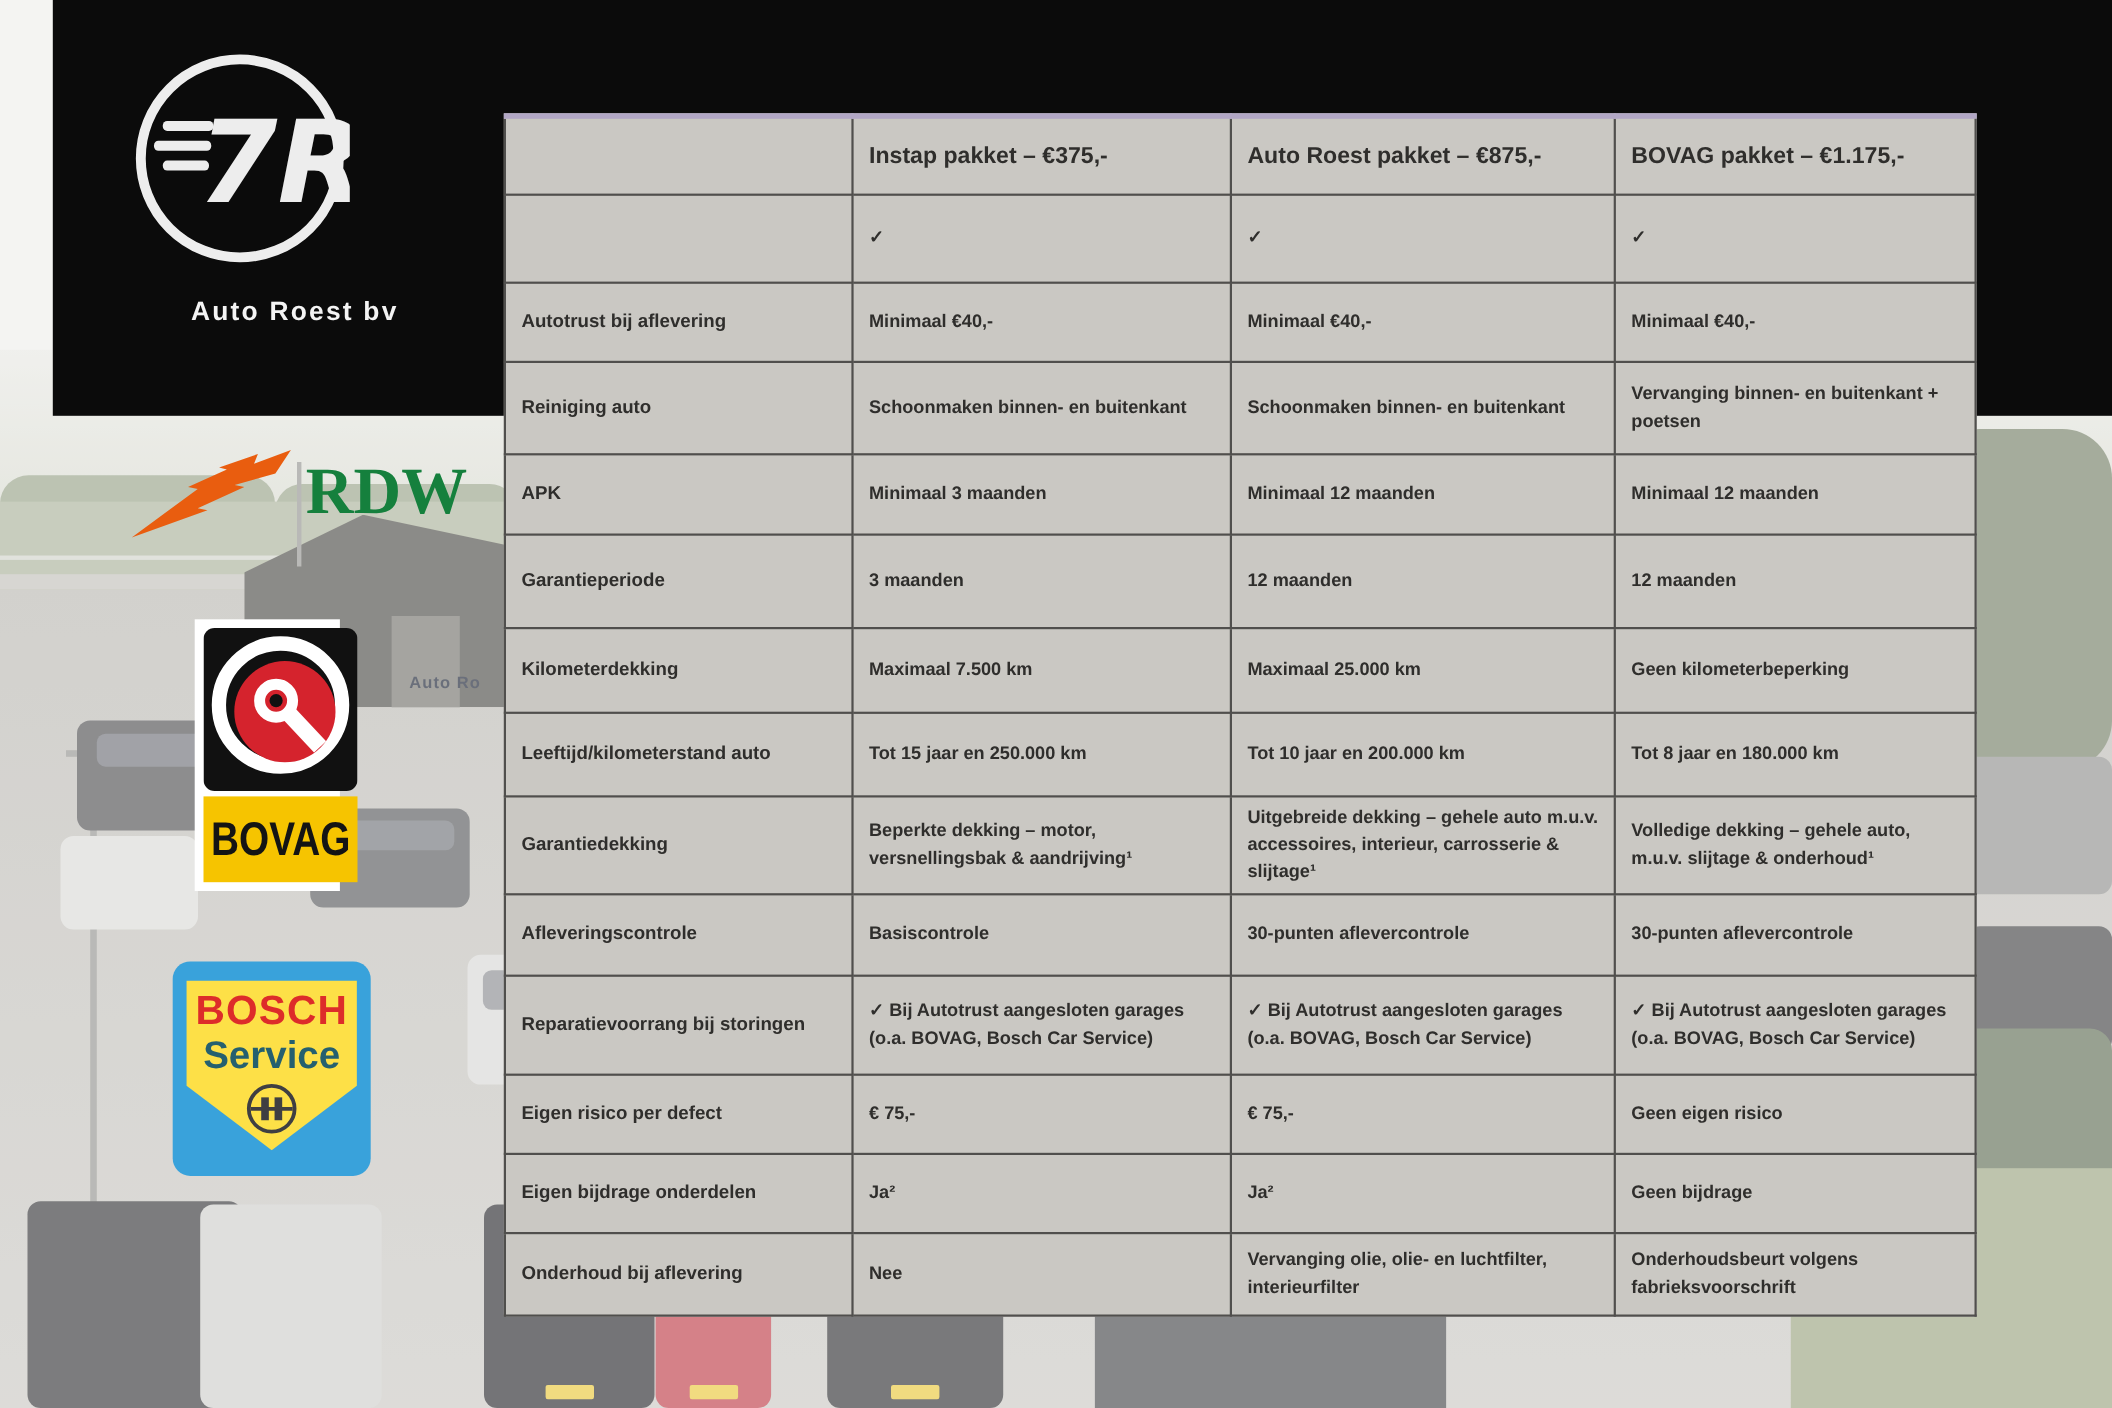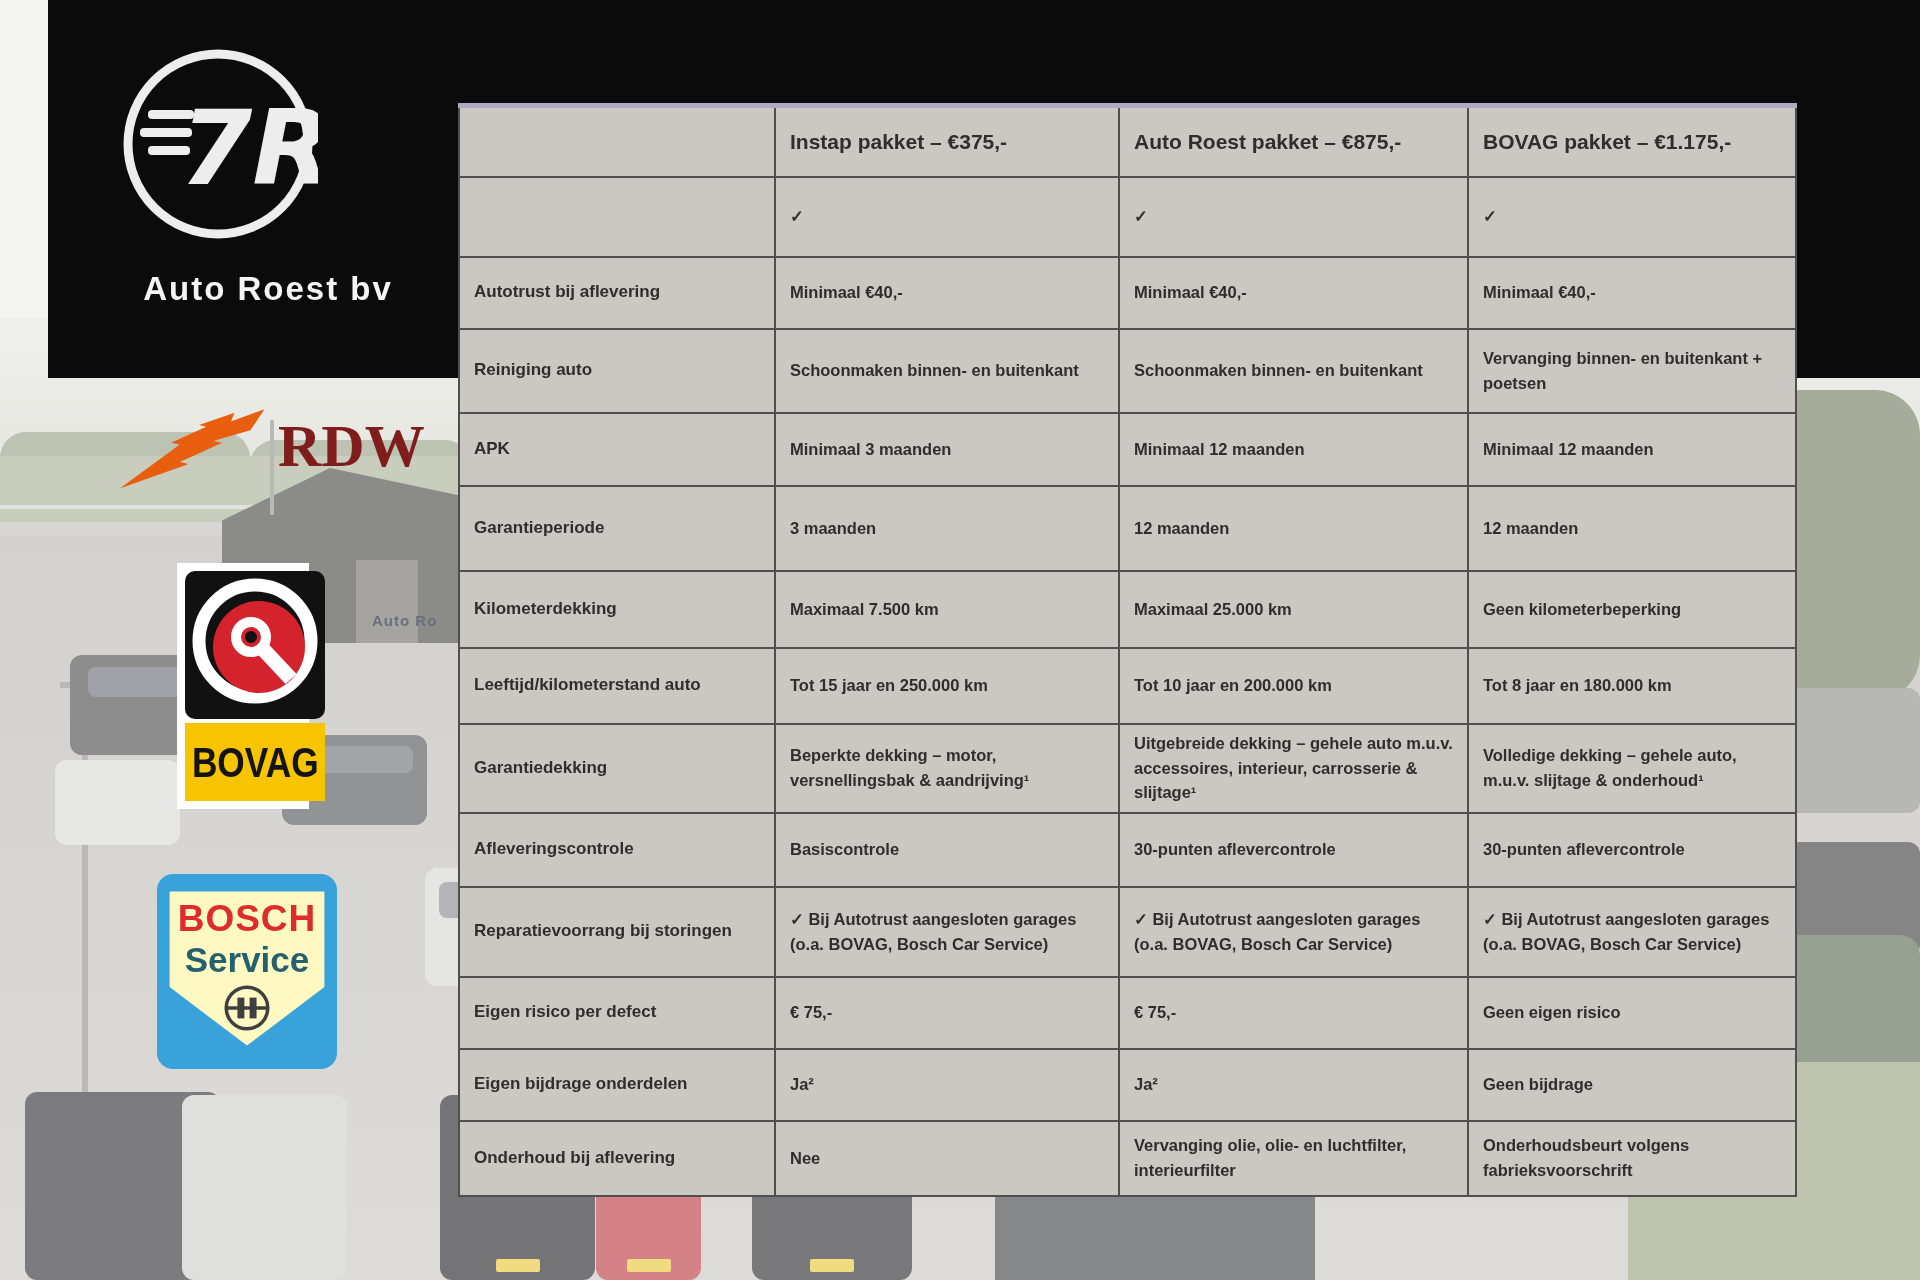--- a/index.html
+++ b/index.html
@@ -29,31 +29,31 @@
   .plate{position:absolute;width:44px;height:13px;background:#e8c532;border-radius:2px;left:50%;transform:translateX(-50%);bottom:8px;}
   .canopy{position:absolute;left:995px;top:1025px;width:320px;height:255px;background:#3d3e41;
           clip-path:polygon(0 35%,55% 0,100% 28%,100% 100%,0 100%);}
   .wash{position:absolute;inset:0;background:rgba(255,255,255,.38);}
 
   .white-corner{position:absolute;left:0;top:0;width:48px;height:318px;background:#f4f4f2;}
 
   
   .band{position:absolute;left:48px;top:0;width:1872px;height:378px;background:#0b0b0b;}
   .company{position:absolute;left:80px;top:270px;width:280px;text-align:center;color:#f4f4f4;
-           font-size:33px;font-weight:bold;letter-spacing:2px;}
+           font-size:24px;font-weight:bold;letter-spacing:2px;}
 
   
   .rdw{position:absolute;left:118px;top:398px;display:flex;align-items:flex-start;}
-  .rdw-text{font-family:"Liberation Serif",serif;font-weight:600;font-size:60px;color:#7f1d1d;
+  .rdw-text{font-family:"Liberation Serif",serif;font-weight:600;font-size:60px;color:#15803d;
             margin-left:10px;line-height:96px;}
   .bovag{position:absolute;left:177px;top:563px;width:132px;background:#ffffff;padding:8px;box-sizing:border-box;}
   .bovag-yellow{width:140px;height:78px;background:#f6c400;display:flex;align-items:center;justify-content:center;}
   .bovag-word{font-size:43px;font-weight:bold;color:#141414;transform:scaleX(.82);letter-spacing:0;}
   .bosch{position:absolute;left:157px;top:874px;width:180px;height:195px;background:#39a2db;border-radius:16px;}
-  .shield{position:absolute;inset:0;background:#fef9c3;
+  .shield{position:absolute;inset:0;background:#fde047;
           clip-path:polygon(7% 9%,93% 9%,93% 58%,50% 88%,7% 58%);
           display:flex;flex-direction:column;align-items:center;}
   .bosch-word{margin-top:24px;font-size:37px;font-weight:bold;color:#dd2c2a;letter-spacing:1px;}
   .service-word{margin-top:0;font-size:35px;font-weight:bold;color:#25606f;}
 
   
   .tblwrap{position:absolute;left:458px;top:103px;}
   table.cmp{border-collapse:collapse;table-layout:fixed;width:1337px;background:#cac8c3;
             border:2px solid #504f4d;border-top:5px solid #b2a7c5;color:#2f2e2c;}
   table.cmp th,table.cmp td{border:2px solid #504f4d;padding:6px 14px;vertical-align:middle;

